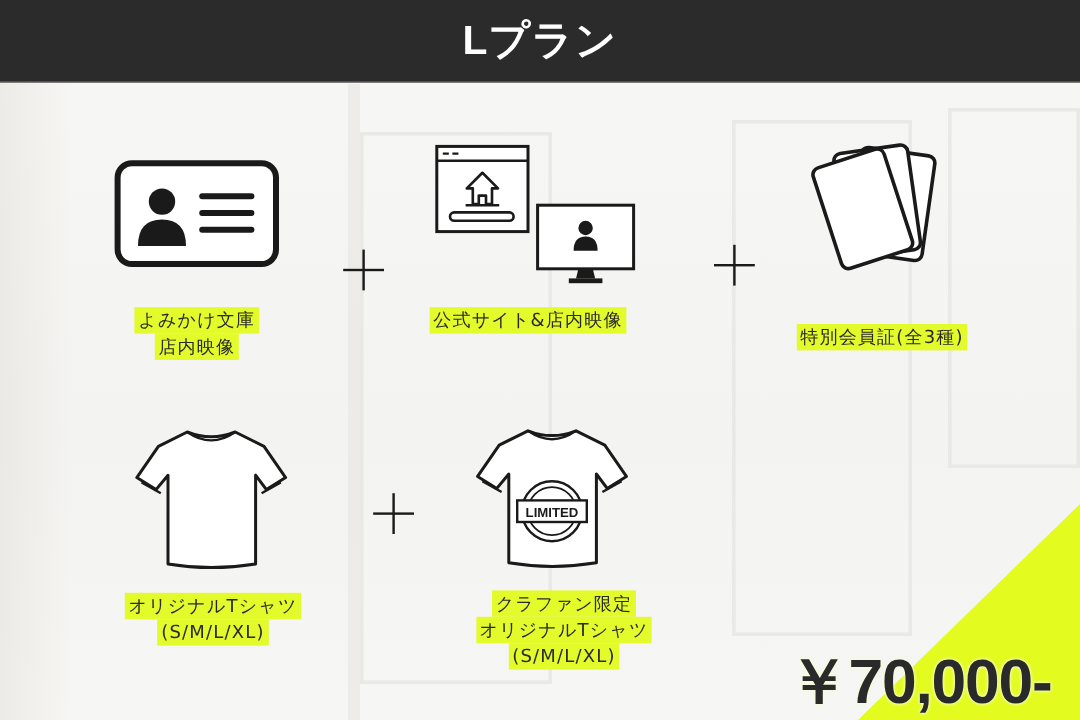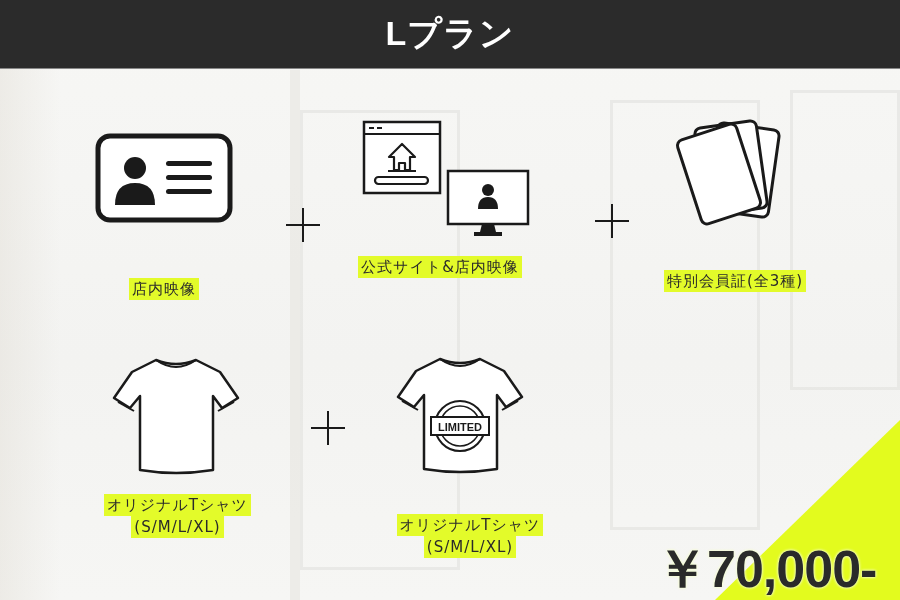--- a/index.html
+++ b/index.html
@@ -79,21 +79,21 @@
 <div class="item">
   <svg class="icon" style="left:95px;top:133px" width="138" height="90" viewBox="0 0 138 90">
     <rect x="3" y="3" width="132" height="84" rx="12" ry="12" fill="#fff" stroke="#1a1a1a" stroke-width="5"></rect>
     <circle cx="40" cy="35" r="11" fill="#1a1a1a"></circle>
     <path d="M20 72 Q20 50 40 50 Q60 50 60 72 Z" fill="#1a1a1a"></path>
     <rect x="71" y="28" width="46" height="5" rx="2.5" fill="#1a1a1a"></rect>
     <rect x="71" y="42" width="46" height="5" rx="2.5" fill="#1a1a1a"></rect>
     <rect x="71" y="56" width="46" height="5" rx="2.5" fill="#1a1a1a"></rect>
   </svg>
   <div class="label" style="left:84px;top:256px;width:160px">
-    <br>
+    <span class="line">よみかけ文庫</span><br>
     <span class="line">店内映像</span>
   </div>
 </div>
 
 <div class="plus" style="left:286px;top:208px"></div>
 
 <div class="item">
   <svg class="icon" style="left:362px;top:120px" width="172" height="120" viewBox="0 0 172 120">
     <rect x="2" y="2" width="76" height="71" fill="#fff" stroke="#1a1a1a" stroke-width="2.5"></rect>
     <line x1="2" y1="14" x2="78" y2="14" stroke="#1a1a1a" stroke-width="2"></line>
@@ -148,20 +148,20 @@
     <path d="M44 6 Q64 14 84 6 L108 18 L126 44 L110 54 L101 42 L101 116 Q64 122 28 116 L28 42 L18 54 L2 44 L20 18 Z" fill="#fff" stroke="#1a1a1a" stroke-width="2.5" stroke-linejoin="round"></path>
     <path d="M44 6 Q64 20 84 6" fill="none" stroke="#1a1a1a" stroke-width="2"></path>
     <path d="M6 48 L22 57" stroke="#1a1a1a" stroke-width="2"></path>
     <path d="M122 48 L106 57" stroke="#1a1a1a" stroke-width="2"></path>
     <circle cx="64" cy="73" r="25" fill="none" stroke="#1a1a1a" stroke-width="2"></circle>
     <circle cx="64" cy="73" r="20" fill="none" stroke="#1a1a1a" stroke-width="1.5"></circle>
     <rect x="35" y="64" width="58" height="18" fill="#fff" stroke="#1a1a1a" stroke-width="2"></rect>
     <text x="64" y="78" text-anchor="middle" font-family="Liberation Sans, sans-serif" font-weight="700" font-size="11" fill="#1a1a1a">LIMITED</text>
   </svg>
   <div class="label" style="left:370px;top:492px;width:200px">
-    <br>
+    <span class="line">クラファン限定</span><br>
     <span class="line">オリジナルTシャツ</span><br>
     <span class="line">(S/M/L/XL)</span>
   </div>
 </div>
 
 <div class="triangle"></div>
 <div class="price">￥70,000-</div>
 
 </body></html>

